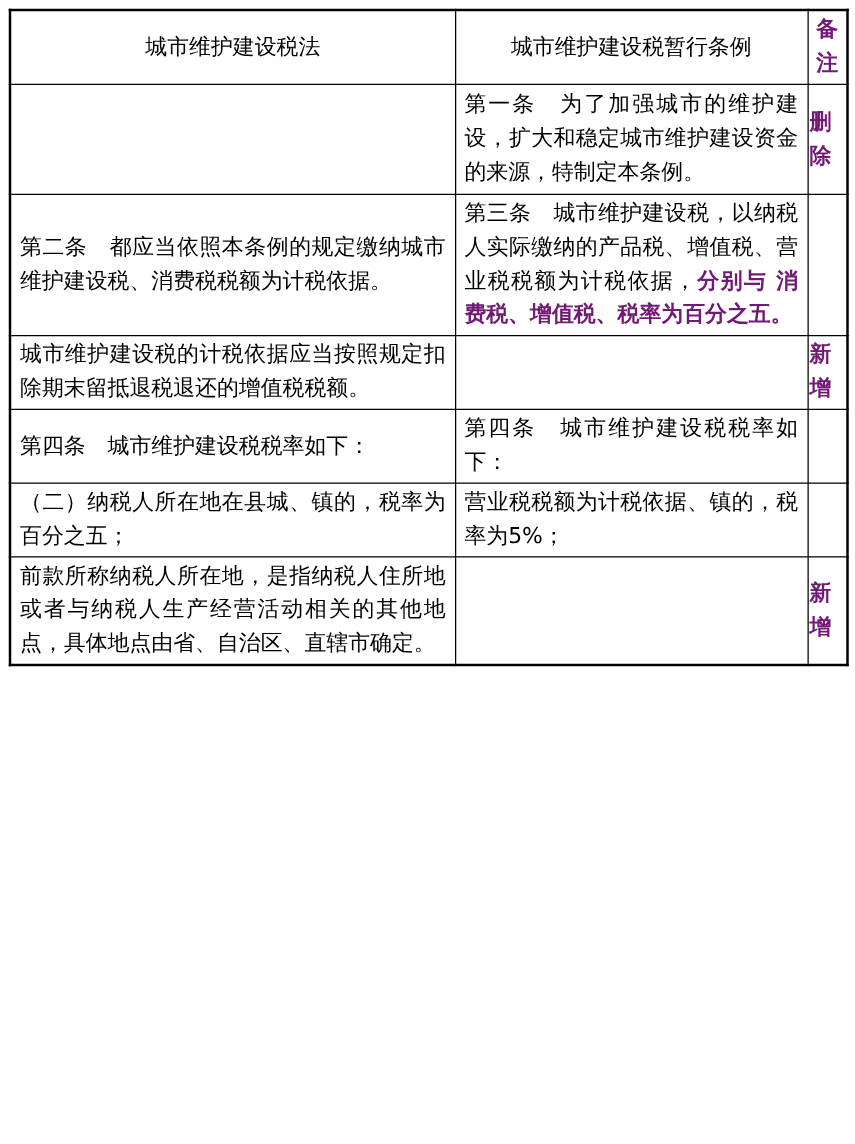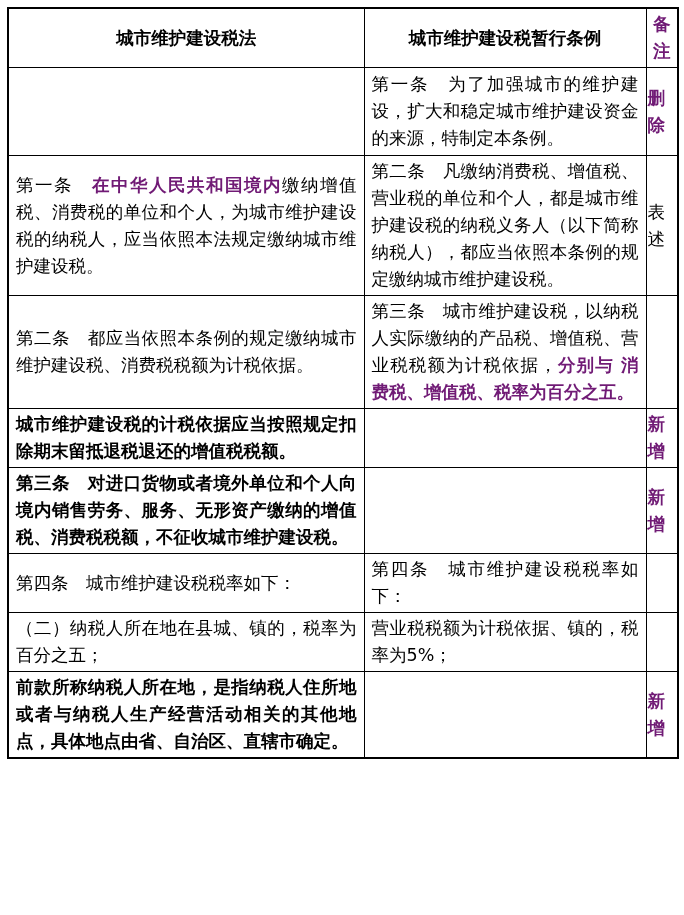--- a/index.html
+++ b/index.html
@@ -14,28 +14,28 @@
   }
   col.c-law{width:356px;}
   col.c-reg{width:282px;}
   col.c-remark{width:32px;}
   th,td{
     border:1px solid #000;
     font-size:17.5px;line-height:27px;
     vertical-align:middle;
     padding:2px 7px;
   }
-  th{font-weight:bold;text-align:center;padding:2px 2px;}
+  th{font-weight:normal;text-align:center;padding:2px 2px;}
   td.cell{text-align:justify;}
   td.remark{
     text-align:left;padding:2px 1px;
     word-break:break-all;line-break:anywhere;
   }
   .red{color:#701a75;font-weight:bold;}
-  td.bold{font-weight:bold;}
+  td.bold{font-weight:normal;}
 </style>
 </head>
 <body>
 
 <table class="compare">
   <colgroup>
     <col class="c-law">
       <col class="c-reg">
       <col class="c-remark">
   </colgroup>
@@ -45,44 +45,34 @@
     <th>城市维护建设税暂行条例</th>
     <th class="remark red">备注</th>
   </tr>
 
   <tr style="height:88px">
     <td class="cell"><span></span></td>
     <td class="cell"><span>第一条　为了加强城市的维护建设，扩大和稳定城市维护建设资金的来源，特制定本条例。</span></td>
     <td class="remark red">删除</td>
   </tr>
 
-  <tr style="height:139px">
-    <td class="cell"><span>第一条　</span><span class="red">在中华人民共和国境内</span><span>缴纳增值税、消费税的单位和个人，为城市维护建设税的纳税人，应当依照本法规定缴纳城市维护建设税。</span></td>
-    <td class="cell"><span>第二条　凡缴纳消费税、增值税、营业税的单位和个人，都是城市维护建设税的纳税义务人（以下简称纳税人），都应当依照本条例的规定缴纳城市维护建设税。</span></td>
-    <td class="remark">表述</td>
-  </tr>
 
   <tr style="height:112px">
     <td class="cell"><span>第二条　都应当依照本条例的规定缴纳城市维护建设税、消费税税额为计税依据。</span></td>
     <td class="cell"><span>第三条　城市维护建设税，以纳税人实际缴纳的产品税、增值税、营业税税额为计税依据，</span><span class="red">分别与 消费税、增值税、税率为百分之五。</span></td>
     <td class="remark"></td>
   </tr>
 
   <tr style="height:57px">
     <td class="cell bold"><span>城市维护建设税的计税依据应当按照规定扣除期末留抵退税退还的增值税税额。</span></td>
     <td class="cell"><span></span></td>
     <td class="remark red">新增</td>
   </tr>
 
 
-  <tr style="height:83px">
-    <td class="cell bold"><span>第三条　对进口货物或者境外单位和个人向境内销售劳务、服务、无形资产缴纳的增值税、消费税税额，不征收城市维护建设税。</span></td>
-    <td class="cell"><span></span></td>
-    <td class="remark red">新增</td>
-  </tr>
 
   <tr style="height:30px">
     <td class="cell"><span>第四条　城市维护建设税税率如下：</span></td>
     <td class="cell"><span>第四条　城市维护建设税税率如下：</span></td>
     <td class="remark"></td>
   </tr>
 
 
   <tr style="height:57px">
     <td class="cell"><span>（二）纳税人所在地在县城、镇的，税率为百分之五；</span></td>

